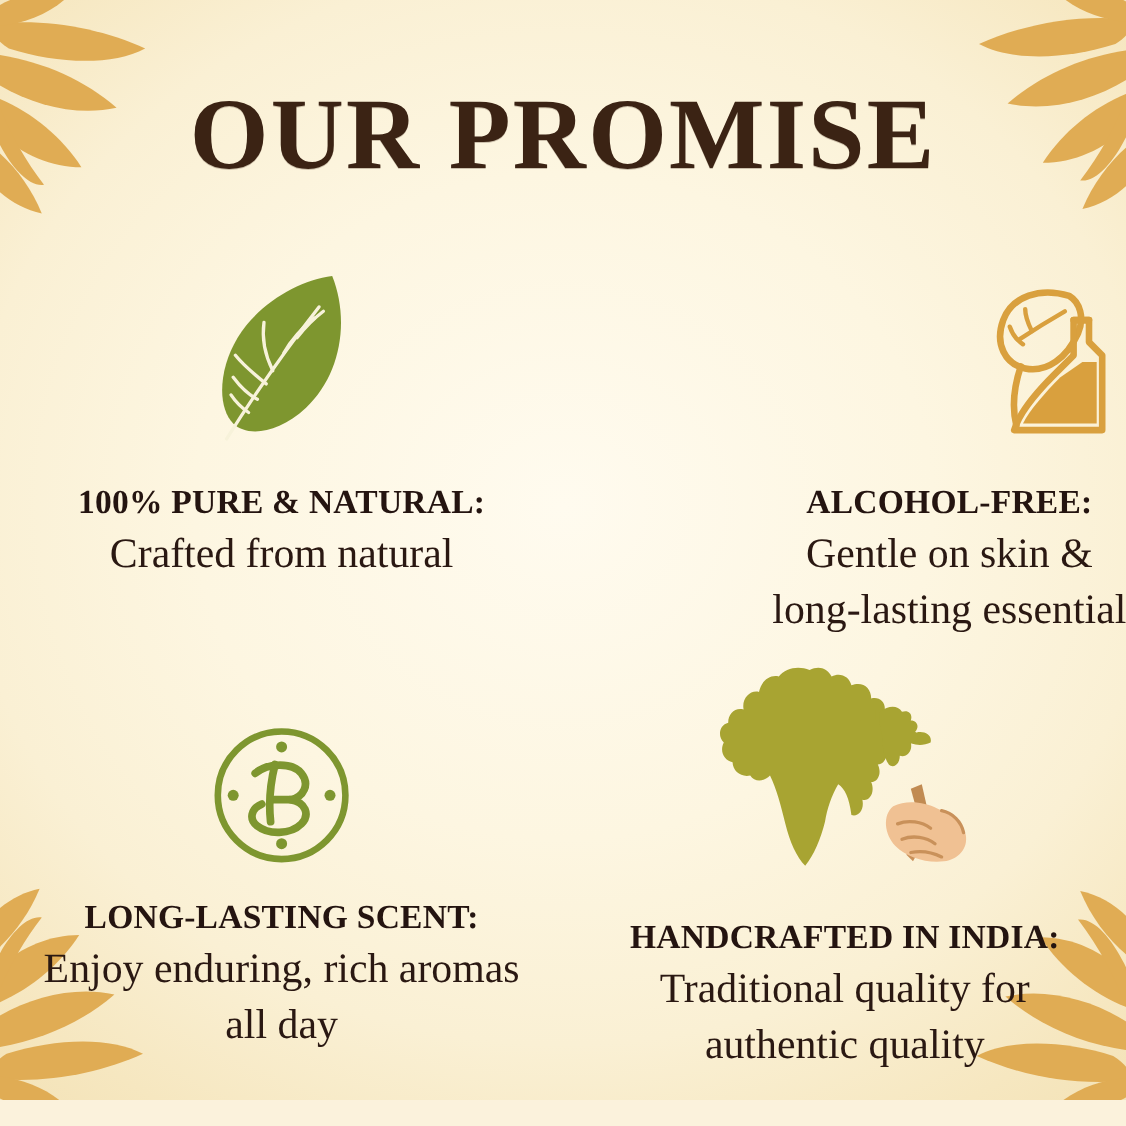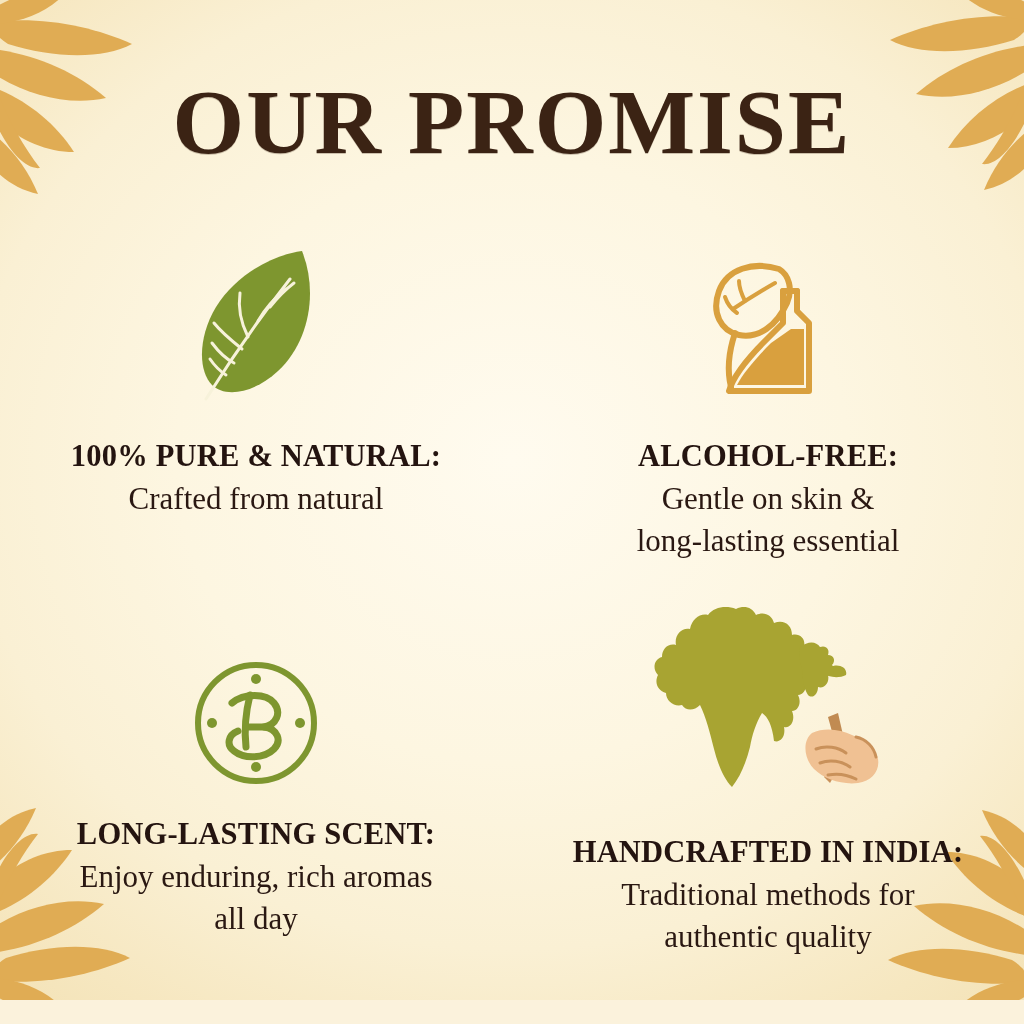--- a/index.html
+++ b/index.html
@@ -31,41 +31,41 @@
     text-shadow:0 1px 0 rgba(59,35,20,.25);
   }
 
   
   .grid{
     position:absolute;left:0;top:225px;width:1024px;height:760px;
     display:grid;grid-template-columns:1fr 1fr;grid-template-rows:1fr 1fr;
   }
   .cell{position:relative;display:flex;flex-direction:column;align-items:center;}
   .cell.c1{padding-top:8px;}
-  .cell.c2{padding-top:8px;}
+  .cell.c2{padding-top:8px;align-items:flex-end;}
   .cell.c3{padding-top:18px;}
   .cell.c4{padding-top:0px;gap:32px;}
 
   .iconwrap{display:flex;align-items:flex-end;justify-content:center;}
   .iconwrap.h1{height:172px;}
   .iconwrap.h2{height:172px;}
   .iconwrap.h3{height:168px;}
   .iconwrap.h4{height:188px;}
   .iconwrap svg{display:block;}
 
   .textblock{
     text-align:center;color:#241410;
     font-family:"Liberation Serif", serif;
   }
   .heading{
     font-size:30.5px;line-height:1.16;font-weight:700;letter-spacing:.2px;
     white-space:nowrap;color:#241410;
   }
   .desc{
-    font-size:31px;line-height:1.33;font-weight:400;color:#2A1812;
+    font-size:38px;line-height:1.33;font-weight:400;color:#2A1812;
     margin-top:4px;
   }
   .desc span{display:block;white-space:nowrap;}
 
   .c1 .textblock{margin-top:34px;}
   .c2 .textblock{margin-top:34px;}
   .c3 .textblock{margin-top:26px;}
   .c4 .textblock{margin-top:10px;}
 </style>
 </head>
@@ -212,20 +212,20 @@
             <path d="M164 152 C 174 148, 186 150, 194 156" fill="none" stroke="#C9915A" stroke-width="3" stroke-linecap="round"></path>
             <path d="M168 166 C 178 162, 190 164, 198 170" fill="none" stroke="#C9915A" stroke-width="3" stroke-linecap="round"></path>
             <path d="M176 178 C 186 176, 196 178, 204 182" fill="none" stroke="#C9915A" stroke-width="3" stroke-linecap="round"></path>
             <path d="M204 140 C 214 142, 222 150, 224 160" fill="none" stroke="#C9915A" stroke-width="3" stroke-linecap="round"></path>
           </g>
         </svg>
       </div>
       <div class="textblock">
         <div class="heading">HANDCRAFTED IN INDIA:</div>
         <div class="desc">
-          <span>Traditional methods for</span>
+          <span>Traditional quality for</span>
           <span>authentic quality</span>
         </div>
       </div>
     </div>
 
   </div>
 </div>
 
 </body></html>

